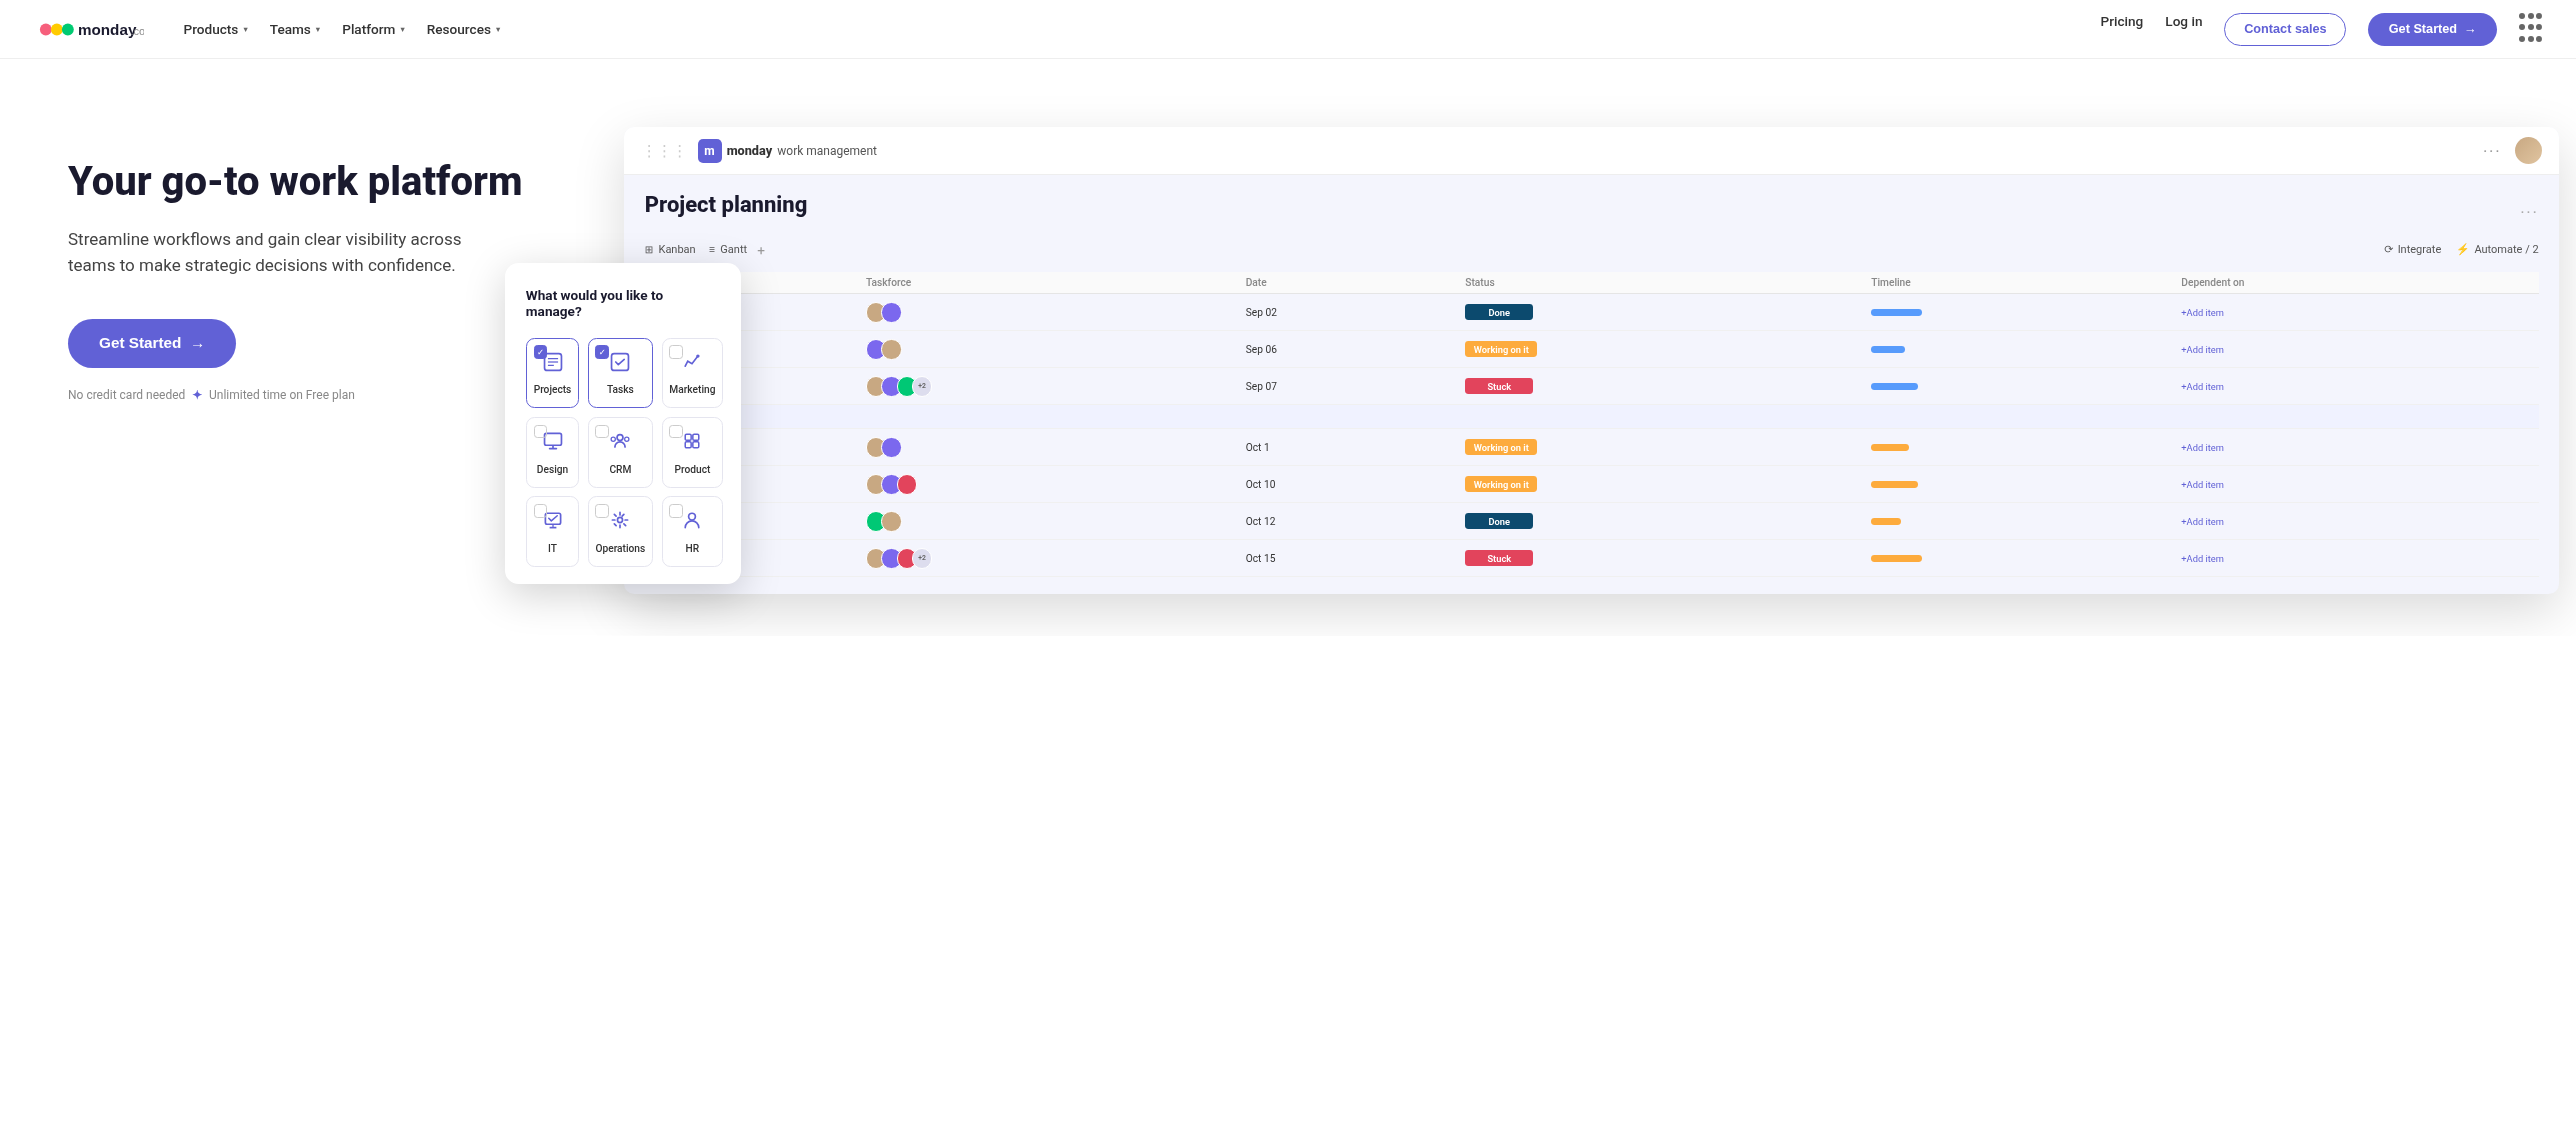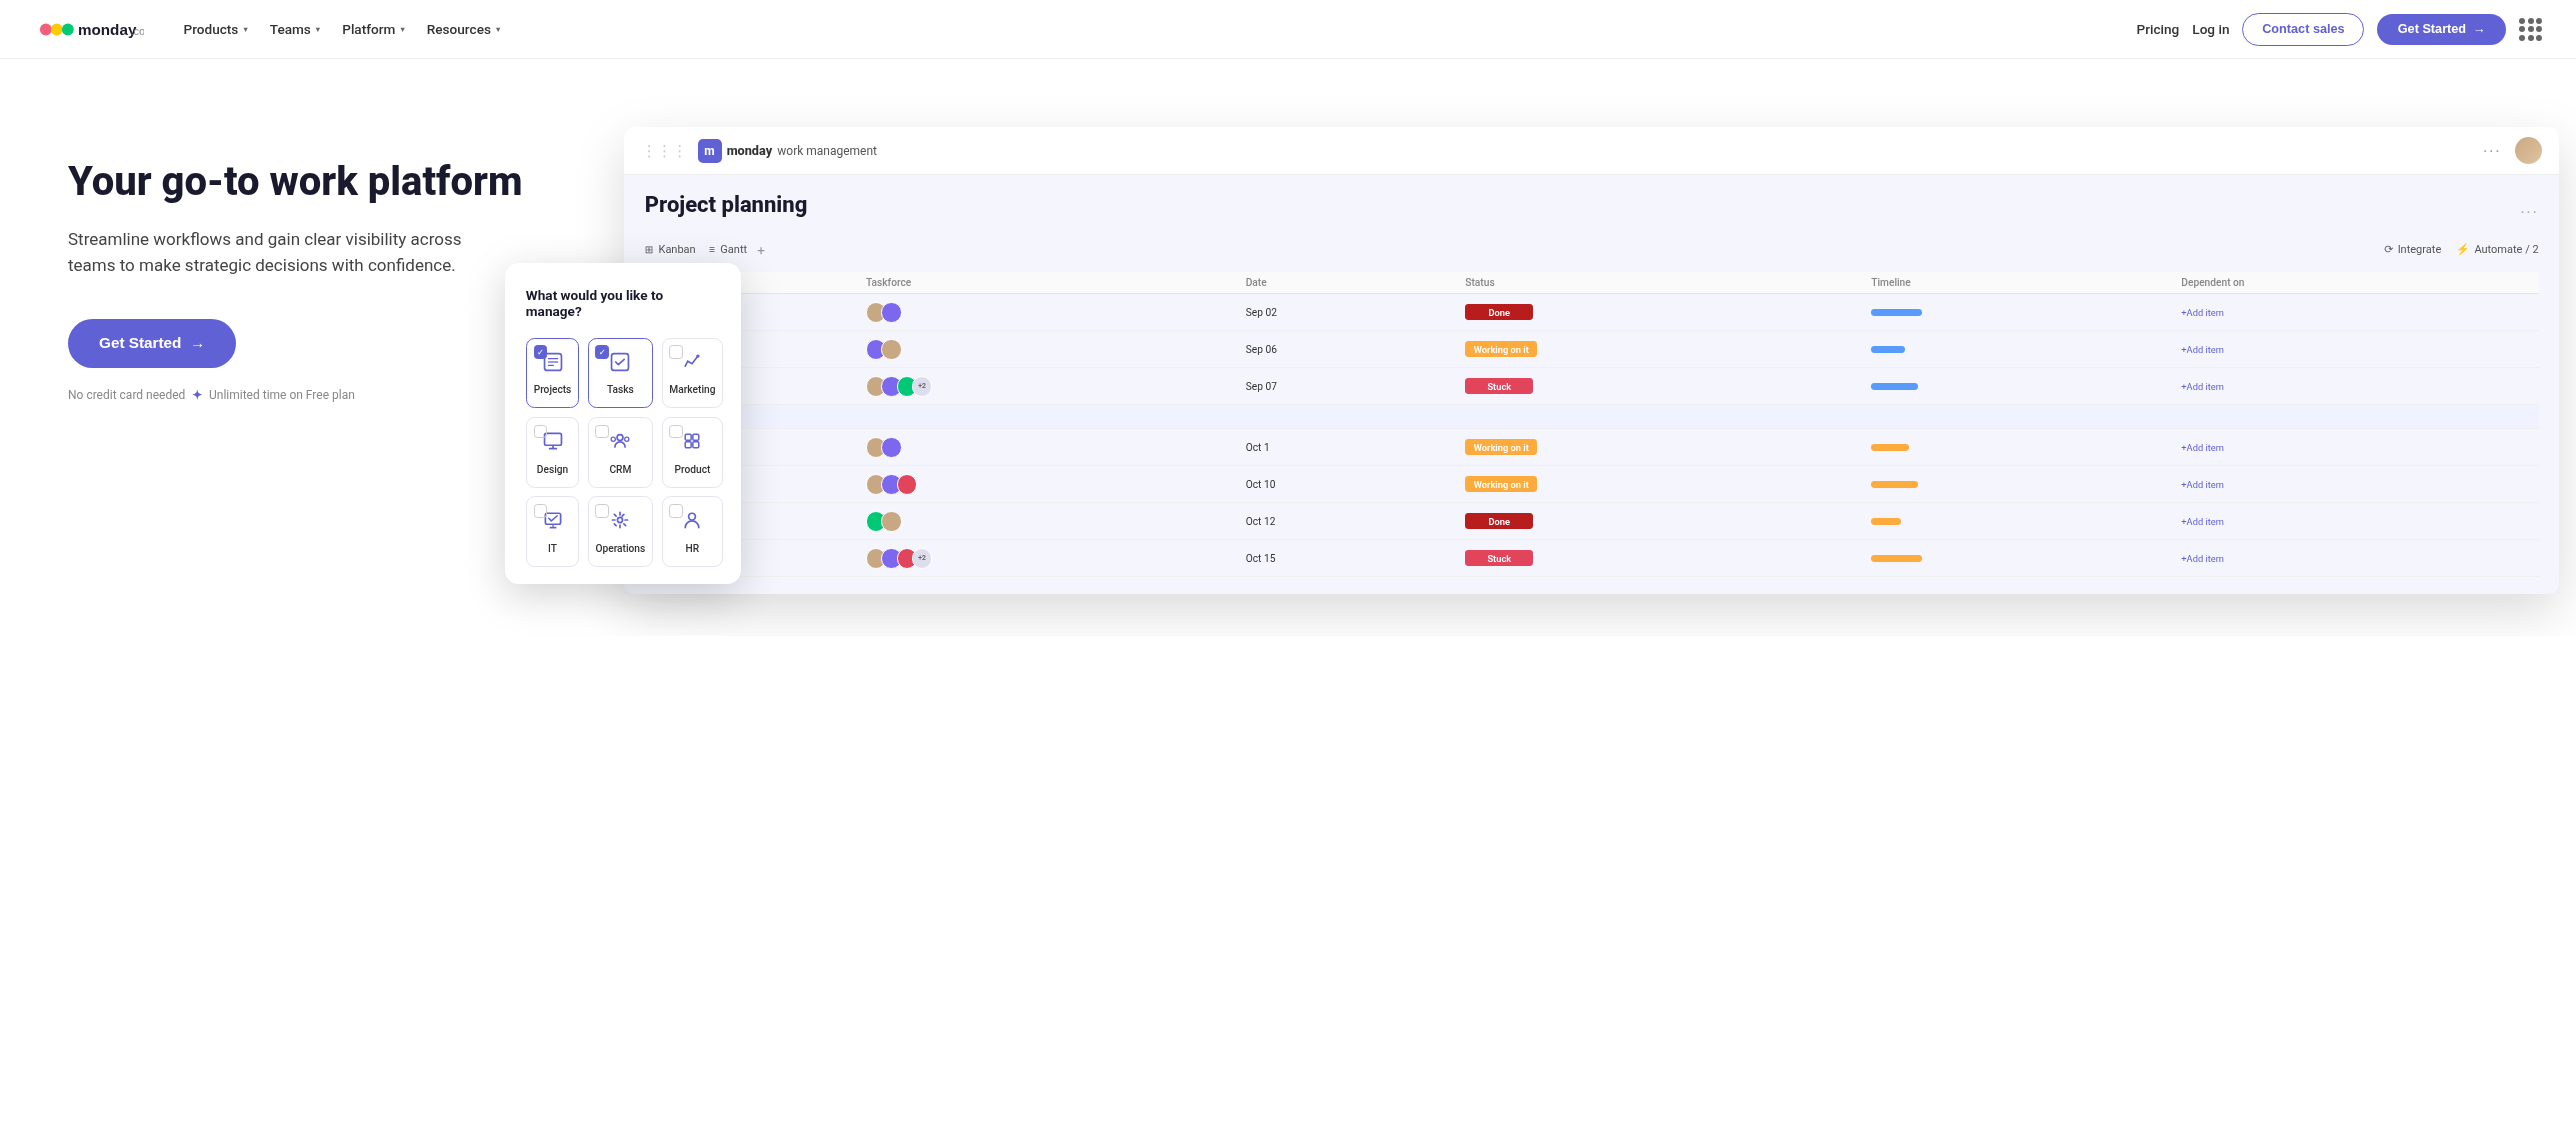--- a/index.html
+++ b/index.html
@@ -15,21 +15,21 @@
     .nav-logo { display: flex; align-items: center; gap: 3.4px; }
     .logo-svg { width: 110px; height: 29px; }
     .nav-links { display: flex; align-items: center; gap: 5.1px; }
     .nav-link {
       display: flex; align-items: center; gap: 5px;
       font-size: 13.6px; font-weight: 500; color: #333; cursor: pointer;
       padding: 5.1px 8.5px; border-radius: 5.1px; border: none; background: none;
       text-decoration: none;
     }
     .chevron { font-size: 8.5px; color: #666; }
-    .nav-right { display: flex; align-items: center; gap: 13px; }
+    .nav-right { display: flex; gap: 22px; }
     .nav-right-link { font-size: 13.6px; color: #333; cursor: pointer; font-weight: 500; text-decoration: none; }
     .btn-contact {
       padding: 8.5px 18.7px; border-radius: 25.5px; border: 1.7px solid #6161d6;
       color: #6161d6; font-size: 12.7px; font-weight: 600; background: none; cursor: pointer;
     }
     .btn-get-started-nav {
       padding: 8.5px 20.4px; border-radius: 25.5px; border: none;
       background: #6161d6; color: #fff; font-size: 12.7px; font-weight: 600; cursor: pointer;
       display: flex; align-items: center; gap: 6.8px;
     }
@@ -90,21 +90,21 @@
     .app-table th {
       text-align: left; padding: 5.1px 8.5px; color: #888; font-weight: 500;
       border-bottom: 0.8px solid #e5e5e5; background: #fafafa; font-size: 10.2px;
     }
     .app-table td { padding: 6px 8.5px; border-bottom: 0.8px solid #f0f0f0; color: #333; }
 
     .status-badge {
       display: inline-block; padding: 2.5px 8.5px; border-radius: 3.4px;
       font-size: 9.3px; font-weight: 600; color: #fff; text-align: center; min-width: 68px;
     }
-    .status-done { background: #b91c1c; }
+    .status-done { background: #0c4a6e; }
     .status-working { background: #fdab3d; }
     .status-stuck { background: #e2445c; }
     .timeline-bar { height: 6.8px; border-radius: 3.4px; }
     .timeline-blue { background: #579bfc; }
     .timeline-orange { background: #fdab3d; }
 
     .add-item { color: #6161d6; font-size: 9.3px; cursor: pointer; }
 
     .section-label {
       background: #f0f2ff; color: #6161d6; font-size: 9.3px; font-weight: 700;

